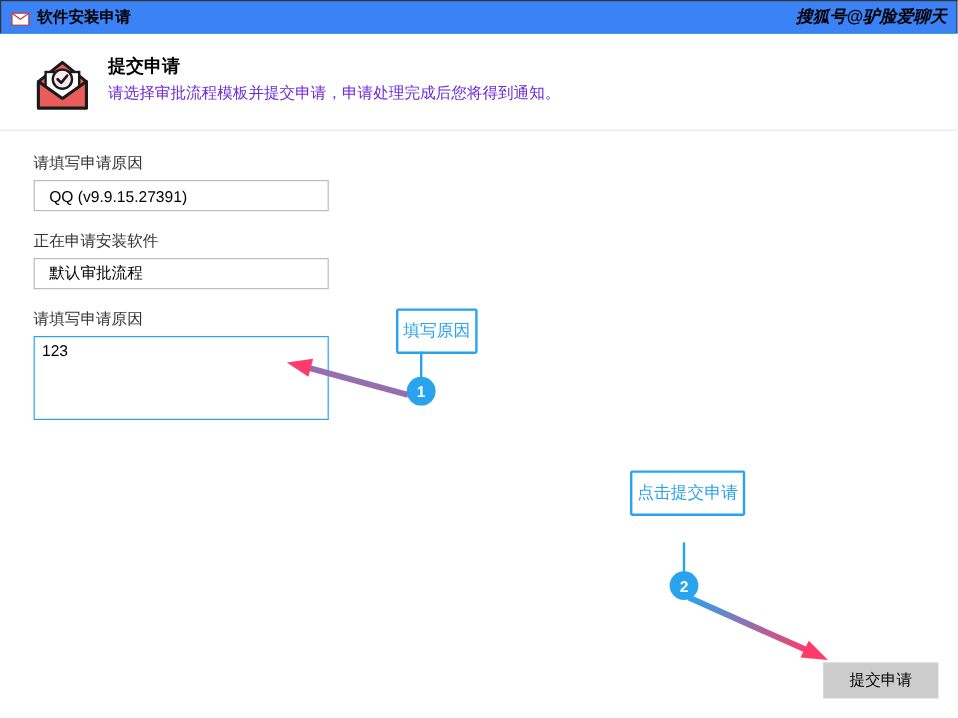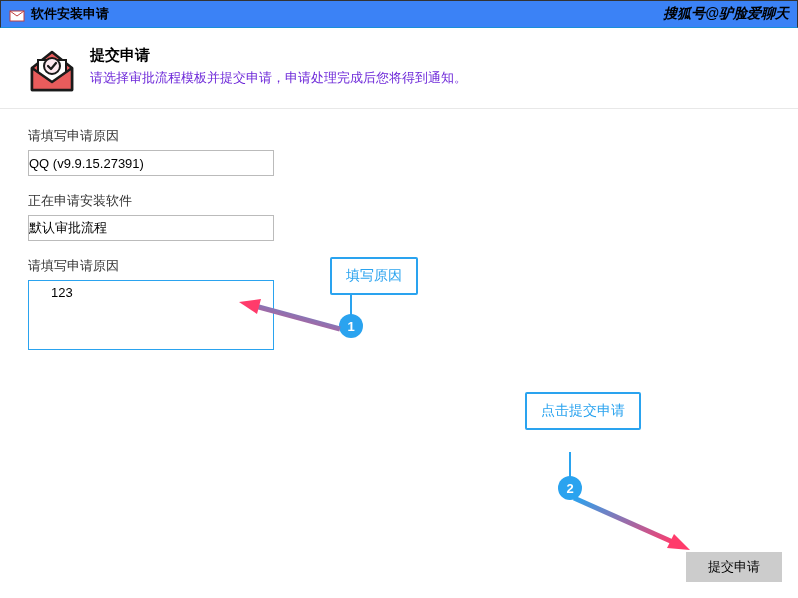--- a/index.html
+++ b/index.html
@@ -73,30 +73,30 @@
     }
     .field-label {
       font-size: 13px;
       color: #333;
       margin-bottom: 5px;
     }
     .text-input {
       width: 246px;
       height: 26px;
       border: 1px solid #bbb;
-      padding: 3px 0;
+      padding: 3px 12px;
       font-size: 13px;
       font-family: inherit;
       outline: none;
     }
     .textarea-input {
       width: 246px;
       height: 70px;
       border: 1px solid #2aa3ef;
-      padding: 4px 22px;
+      padding: 4px 6px;
       font-size: 13px;
       font-family: inherit;
       outline: none;
       resize: none;
     }
     .submit-button {
       position: absolute;
       right: 16px;
       bottom: 16px;
       width: 96px;
@@ -105,21 +105,21 @@
       border: none;
       font-size: 13px;
       font-family: inherit;
       cursor: pointer;
     }
     
     .callout {
       position: absolute;
       border: 2px solid #2aa3ef;
       border-radius: 2px;
-      padding: 8px 14px;
+      padding: 8px 4px;
       font-size: 14px;
       color: #2aa3ef;
       background: #fff;
     }
     .callout-1 {
       left: 330px;
       top: 257px;
     }
     .callout-2 {
       left: 525px;

